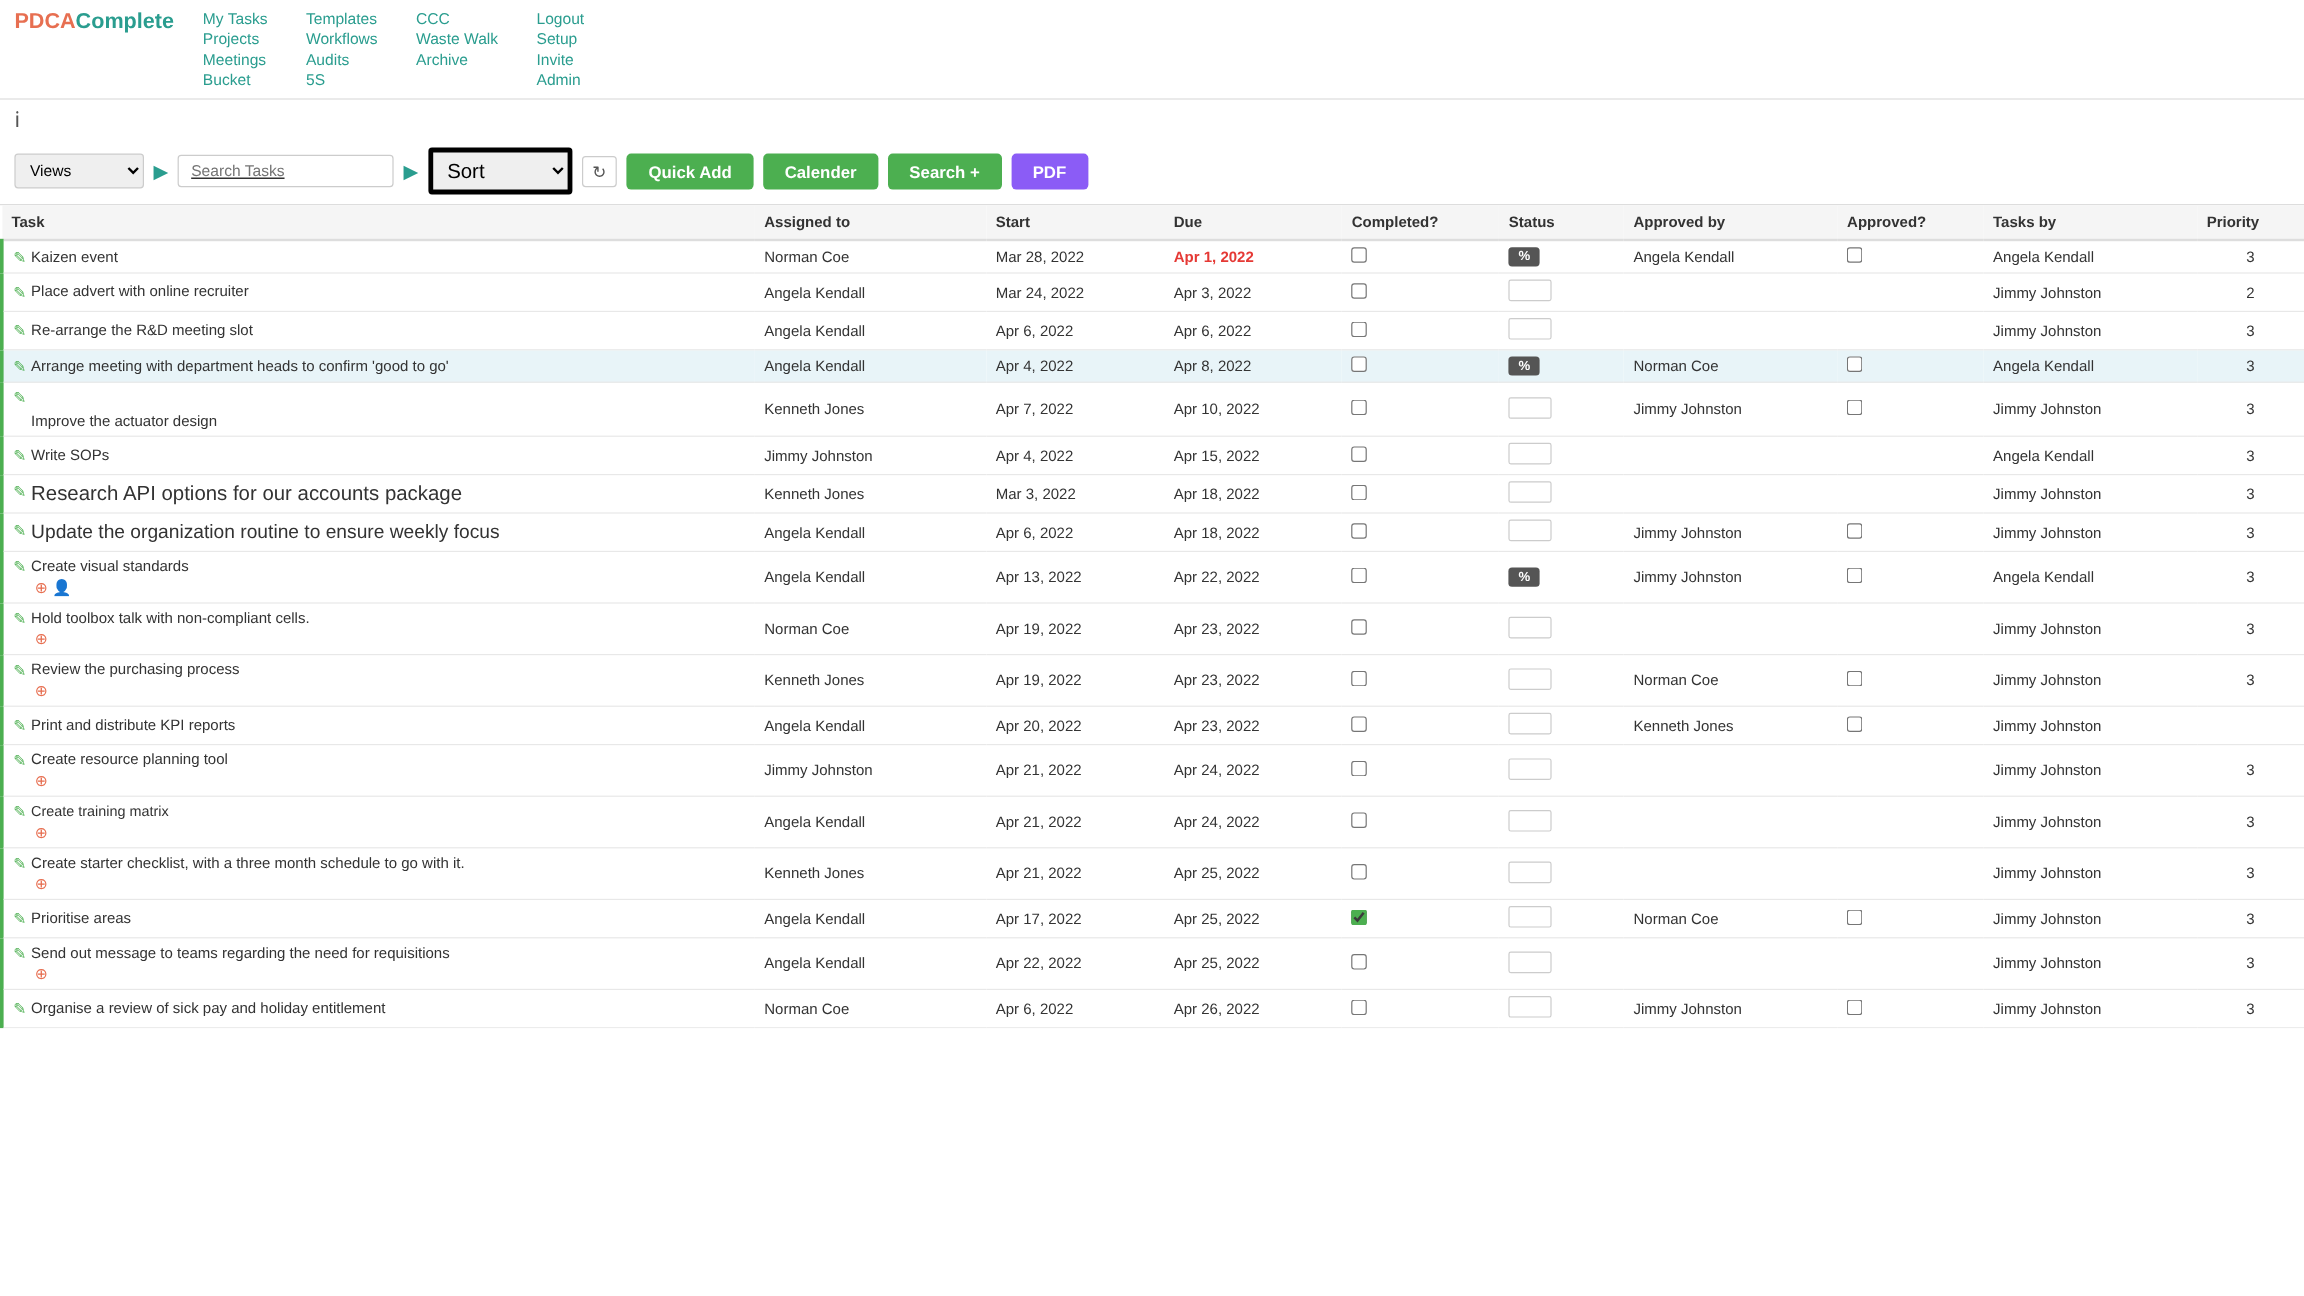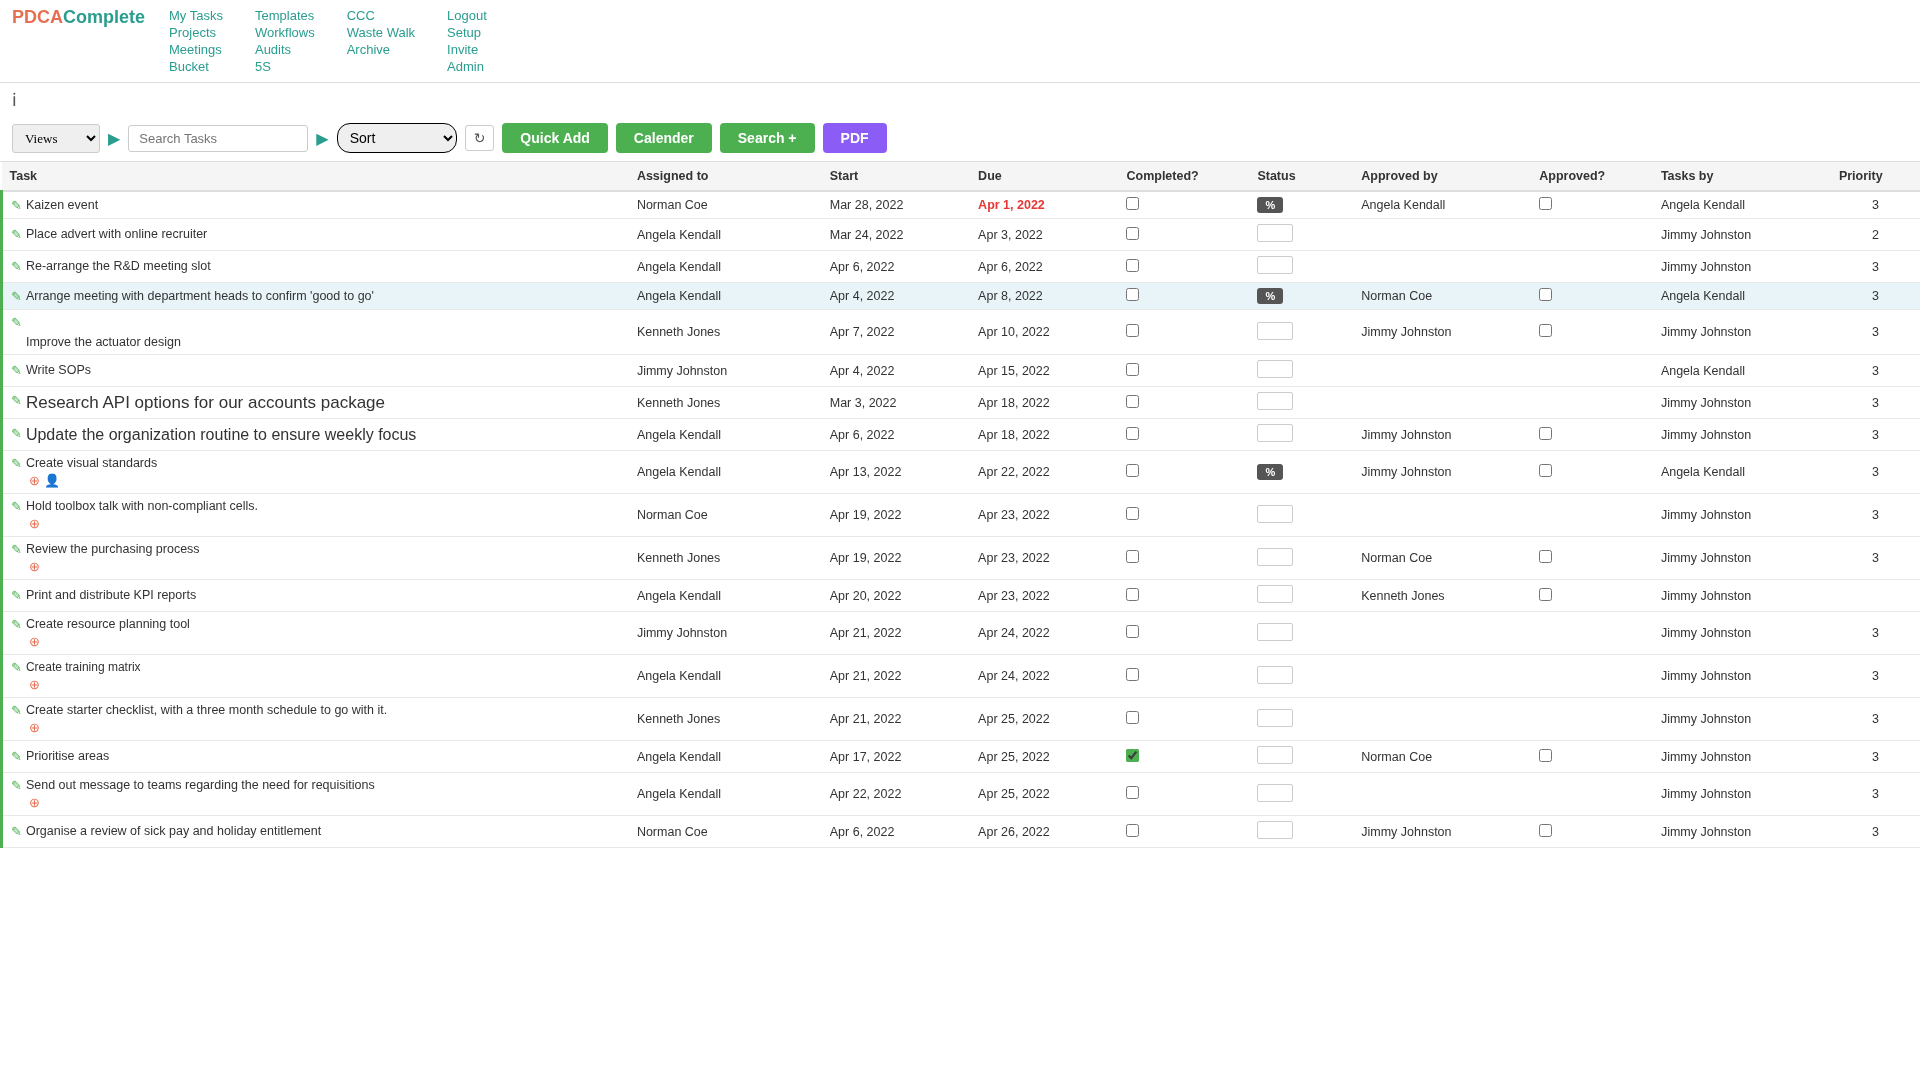--- a/index.html
+++ b/index.html
@@ -8,23 +8,23 @@
     
     #header { display: flex; align-items: flex-start; padding: 8px 12px; border-bottom: 1px solid #ddd; }
     #logo { font-size: 18px; font-weight: bold; color: #2a9d8f; margin-right: 24px; line-height: 1.1; }
     #logo span { color: #e76f51; }
     #nav { display: flex; gap: 32px; }
     .nav-col { display: flex; flex-direction: column; gap: 2px; }
     .nav-col a { color: #2a9d8f; text-decoration: none; font-size: 13px; white-space: nowrap; }
 
     
     #toolbar { display: flex; align-items: center; gap: 8px; padding: 8px 12px; border-bottom: 1px solid #ddd; }
-    #views-select { padding: 5px 8px; border: 1px solid #ccc; border-radius: 3px; font-size: 13px; width: 88px; font-family: Liberation Serif, serif; }
-    #search-input { padding: 5px 10px; border: 1px solid #ccc; border-radius: 3px; font-size: 13px; width: 180px; }
-    #sort-select { padding: 5px 8px; border: 1px solid #000000; border-radius: 13px; font-size: 14px; width: 120px; }
+    #views-select { padding: 5px 8px; border: 1px solid #ccc; border-radius: 3px; font-size: 13px; width: 108px; }
+    #search-input { padding: 5px 10px; border: 1px solid #ccc; border-radius: 3px; font-size: 13px; width: 180px; text-decoration: underline; }
+    #sort-select { padding: 5px 8px; border: 4px solid #000000; border-radius: 3px; font-size: 17px; width: 120px; }
     #refresh-btn { background: none; border: 1px solid #ccc; border-radius: 3px; padding: 4px 6px; cursor: pointer; font-size: 14px; color: #555; }
     .toolbar-btn { padding: 7px 16px; border: none; border-radius: 4px; font-size: 14px; font-weight: bold; cursor: pointer; color: #fff; }
     #quick-add-btn { background: #4caf50; }
     #calendar-btn { background: #4caf50; }
     #search-btn { background: #4caf50; }
     #pdf-btn { background: #4caf50; }
 
     
     #task-table-wrap { overflow-x: auto; }
     table { width: 100%; border-collapse: collapse; font-size: 12.5px; }

